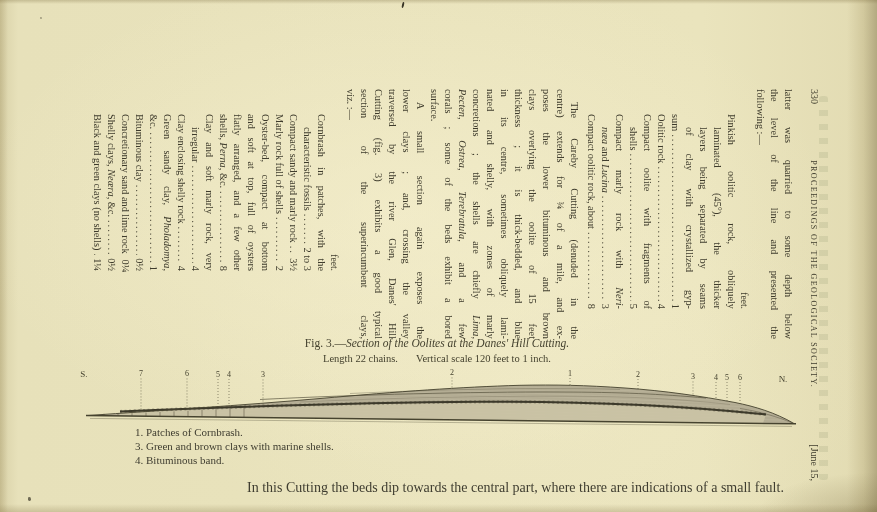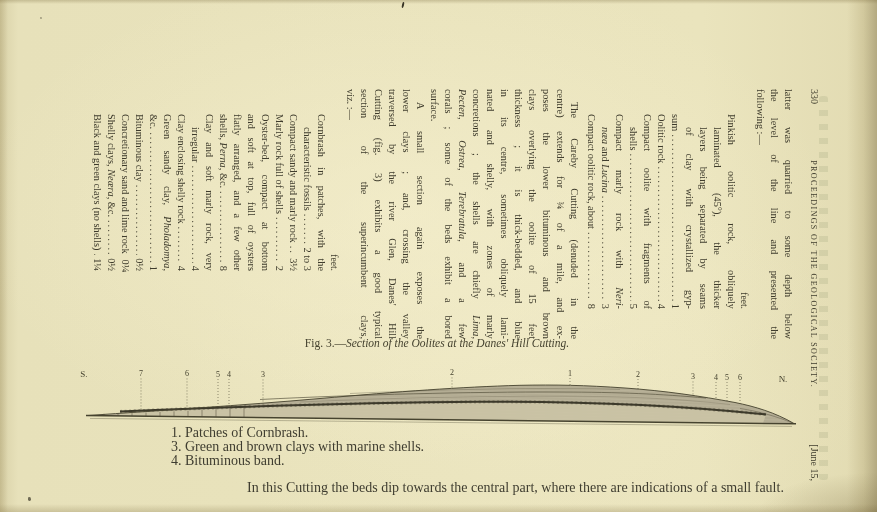--- a/index.html
+++ b/index.html
@@ -37,21 +37,21 @@
   .row .rt{white-space:nowrap;}
   .row .dots{flex:1;overflow:hidden;white-space:nowrap;letter-spacing:2px;margin:0 3px;opacity:.85;}
   .row .val{white-space:nowrap;}
   .g2{height:2px;} .g3{height:3px;}
 
   
   .cap1{position:absolute;left:247px;top:337px;width:380px;text-align:center;font-size:11.5px;color:#45422f;white-space:nowrap;}
   .cap2{position:absolute;left:247px;top:353px;width:380px;text-align:center;font-size:10.5px;color:#45422f;white-space:nowrap;}
   .cap2 .sp{display:inline-block;width:18px;}
   .figsvg{position:absolute;left:0;top:0;}
-  .legend{position:absolute;font-size:14px;line-height:11px;color:#3f3d30;white-space:nowrap;margin-left:36px;}
+  .legend{position:absolute;font-size:11px;line-height:11px;color:#3f3d30;white-space:nowrap;}
   .leg-l{left:135px;top:427px;}
   .leg-r{left:399px;top:425px;}
   .leg-run{padding-left:21px;}
   .note{position:absolute;left:247px;top:480px;width:345px;font-size:14px;color:#3f3d30;white-space:nowrap;}
 </style>
 </head>
 <body>
 
 <div class="page">
 
@@ -187,20 +187,23 @@
             <span class="rt">Black and green clays (no shells)</span>
             <span class="dots">................................................</span>
             <span class="val">1¼</span>
           </div>
         </div>
     </div>
   </div>
 
   <div class="cap1">
     <span>Fig. 3.—</span><i>Section of the Oolites at the Danes' Hill Cutting.</i>
+  </div>
+  <div class="cap2">
+    <span>Length 22 chains.</span><span class="sp"></span><span>Vertical scale 120 feet to 1 inch.</span>
   </div>
 
   <svg class="figsvg" width="877" height="512" viewBox="0 0 877 512">
     <defs>
       <pattern id="hatch" width="5" height="3" patternUnits="userSpaceOnUse" patternTransform="rotate(2)">
         <line x1="0" y1="1" x2="5" y2="1" stroke="#827c62" stroke-width="0.6"></line>
       </pattern>
     </defs>
 
     <path d="M88,415.5 C160,410.5 240,405.5 320,398.5 C400,391.5 460,387 520,385.3 C555,384.6 585,385.2 625,388 C665,390.8 700,396 735,402.5 C755,406.5 775,412.5 794,423.5 L88,415.5 Z" fill="#b9b299"></path>

